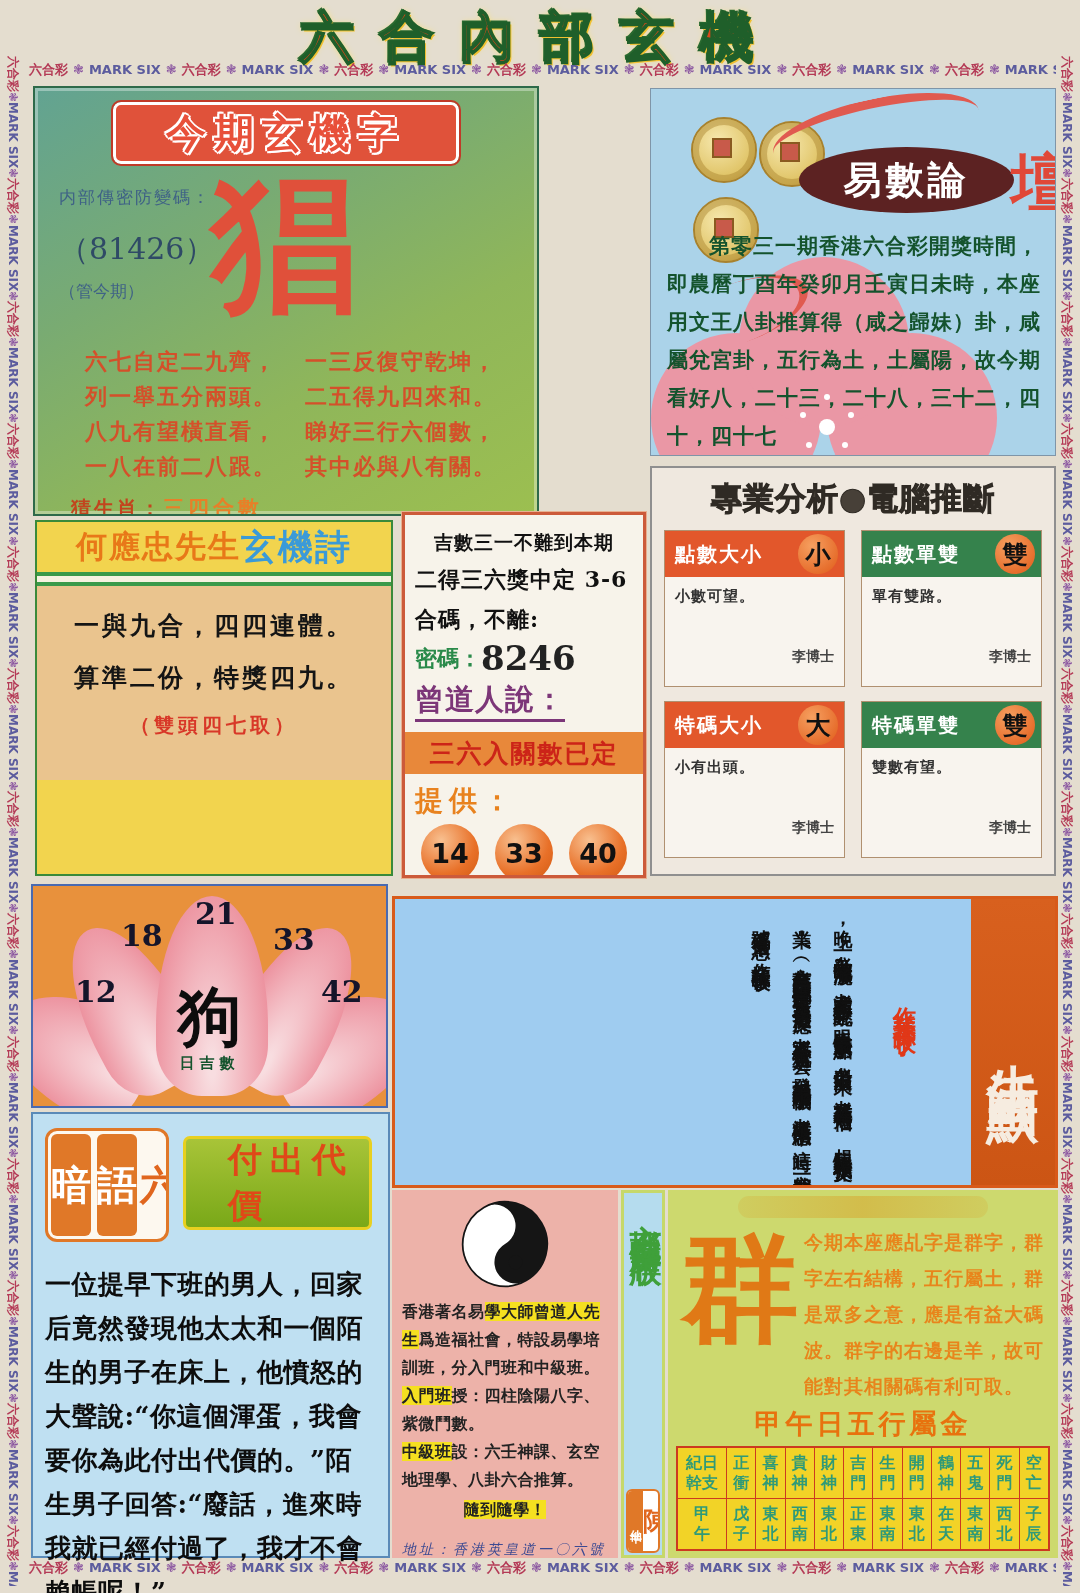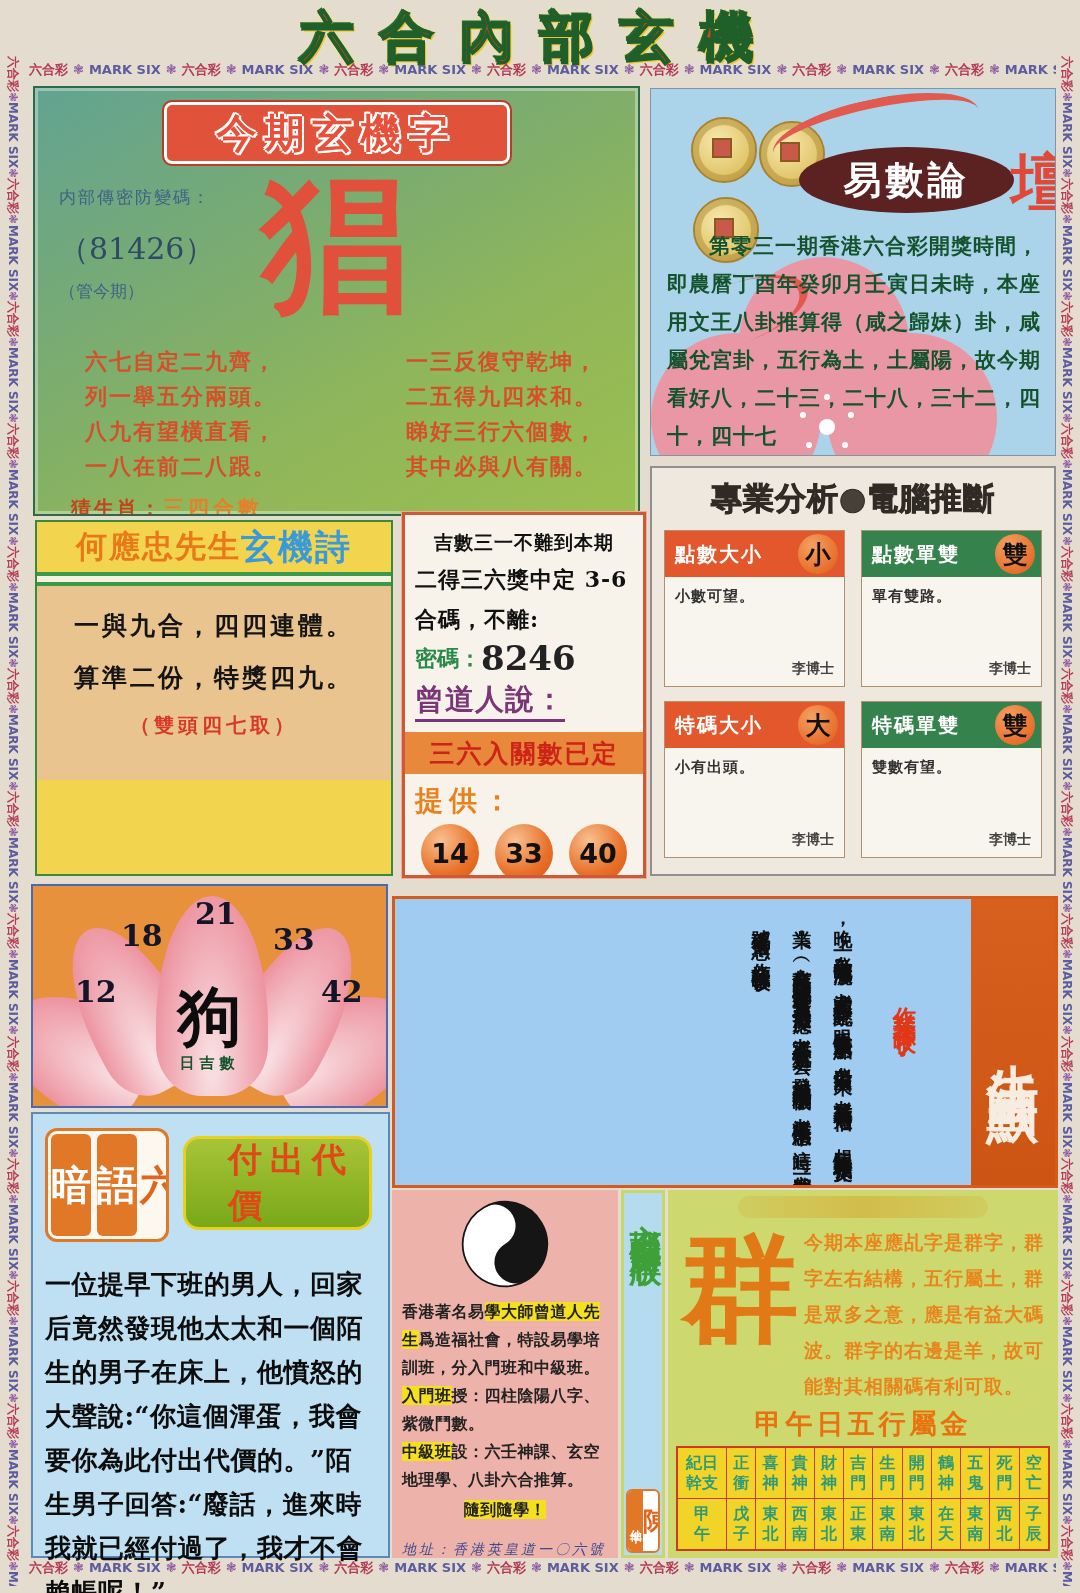--- a/index.html
+++ b/index.html
@@ -21,21 +21,21 @@
   .vborder{top:56px;width:26px;height:1530px;overflow:hidden;
     writing-mode:vertical-rl;text-orientation:sideways;
     font-size:12px;font-weight:bold;white-space:nowrap;line-height:26px;}
   .vborder.left{left:0;}
   .vborder.right{left:1054px;}
   .bu-cn{color:#b43a56;margin:0 3px;}
   .bu-en{color:#5c5c9e;margin:0 3px;letter-spacing:0;}
   .bu-fl{color:#8a55a0;margin:0 2px;}
 
   
-  .green-panel{left:33px;top:86px;width:607px;height:430px;box-sizing:border-box;
+  .green-panel{left:33px;top:86px;width:506px;height:430px;box-sizing:border-box;
     background:linear-gradient(150deg,#62a392 0%,#79ab72 35%,#8fb65a 65%,#9cbf50 100%);
     border:2px solid #2e6a4a;box-shadow:inset 0 0 0 3px rgba(255,255,255,.35);overflow:hidden;}
   .mystic-banner{width:340px;height:56px;margin:14px auto 4px;background:#e0523a;
     border:3px solid #fff;outline:2px solid #c03a28;border-radius:8px;
     display:flex;align-items:center;justify-content:center;
     font-size:40px;font-weight:bold;letter-spacing:8px;color:#e8503a;
     text-shadow:-2px 0 #fff,2px 0 #fff,0 -2px #fff,0 2px #fff,2px 2px #fff,-2px -2px #fff;}
   .mystic-mid{position:relative;height:170px;}
   .mystic-code{position:absolute;left:24px;top:18px;color:#3f6286;}
   .mystic-code .lab{font-size:17px;letter-spacing:2px;}
@@ -86,21 +86,21 @@
   .card-head{height:46px;display:flex;align-items:center;justify-content:space-between;
     padding:0 6px 0 10px;}
   .card-head.orange{background:#e2572b;}
   .card-head.green{background:#35824c;}
   .card-title{color:#fff;font-size:20px;font-weight:bold;letter-spacing:2px;}
   .badge{width:40px;height:40px;border-radius:50%;flex:none;
     background:radial-gradient(circle at 35% 30%,#f6a060,#e05a18);
     display:flex;align-items:center;justify-content:center;
     color:#111;font-size:25px;font-weight:bold;}
   .card-body{padding:10px 10px 0;font-size:15px;font-weight:bold;color:#333;letter-spacing:1px;}
-  .card-sign{position:absolute;right:10px;bottom:8px;font-size:14px;font-weight:bold;color:#444;}
+  .card-sign{position:absolute;right:10px;bottom:20px;font-size:14px;font-weight:bold;color:#444;}
 
   
   .mahui-panel{left:35px;top:520px;width:358px;height:356px;box-sizing:border-box;
     border:2px solid #3a8a3a;background:#f2d44e;overflow:hidden;}
   .mahui-head{position:relative;height:112px;}
   .jc-logo{position:absolute;left:10px;top:10px;width:76px;height:92px;border-radius:50%;
     background:radial-gradient(circle at 35% 35%,#4a4ab0,#191975);border:3px solid #9a9ad0;}
   .jc-logo::before{content:"";position:absolute;left:13px;top:19px;right:13px;bottom:19px;
     border:6px solid #d07828;border-radius:50%;border-right-color:transparent;}
   .jc-logo::after{content:"";position:absolute;left:50%;top:12px;bottom:12px;width:5px;
@@ -187,21 +187,21 @@
   .anyu-panel{left:31px;top:1112px;width:359px;height:446px;box-sizing:border-box;
     background:#bfe0f2;border:2px solid #5a8ab8;padding:14px 12px;}
   .anyu-head{display:flex;}
   .stamp{flex:none;width:118px;height:108px;border:3px solid #e07828;border-radius:12px;
     display:grid;grid-template-columns:1fr 1fr;grid-auto-flow:column;background:#fdf8ef;
     overflow:hidden;}
   .stamp span{display:flex;align-items:center;justify-content:center;
     font-family:"DejaVu Serif",serif;font-size:40px;font-weight:bold;}
   .stamp .solid{background:#e07828;color:#fff;margin:3px;border-radius:6px;}
   .stamp .open{color:#e0661e;}
-  .anyu-banner{flex:1;height:88px;margin:8px 4px 0 14px;border-radius:16px;
+  .anyu-banner{flex:1;height:88px;margin:8px 4px 0 14px;border-radius:7px;
     background:linear-gradient(#a8c438,#79a818);border:3px solid #e8d020;
     display:flex;align-items:center;justify-content:center;
     font-size:34px;font-weight:bold;color:#e04818;letter-spacing:8px;padding-left:42px;}
   .anyu-body{margin-top:20px;font-family:"DejaVu Serif",serif;font-weight:bold;
     font-size:26px;line-height:44px;color:#0d0d0d;letter-spacing:.5px;}
 
   
   .school-panel{left:392px;top:1190px;width:226px;height:368px;box-sizing:border-box;
     background:#edb2a9;padding:8px 10px;overflow:hidden;}
   .yy-wrap{text-align:center;margin:2px 0 6px;}

